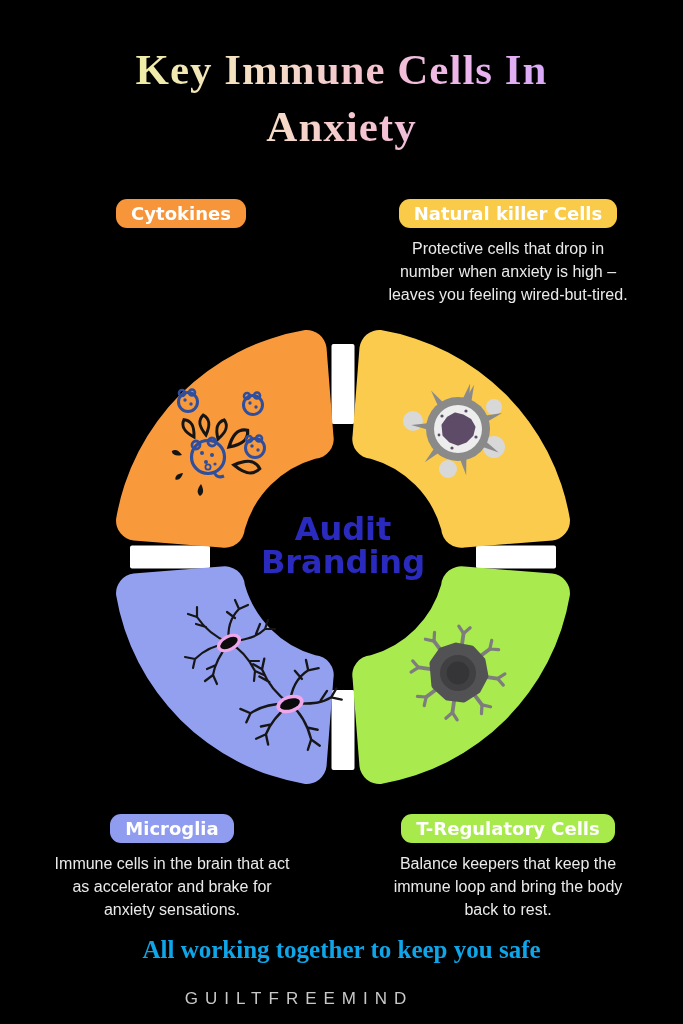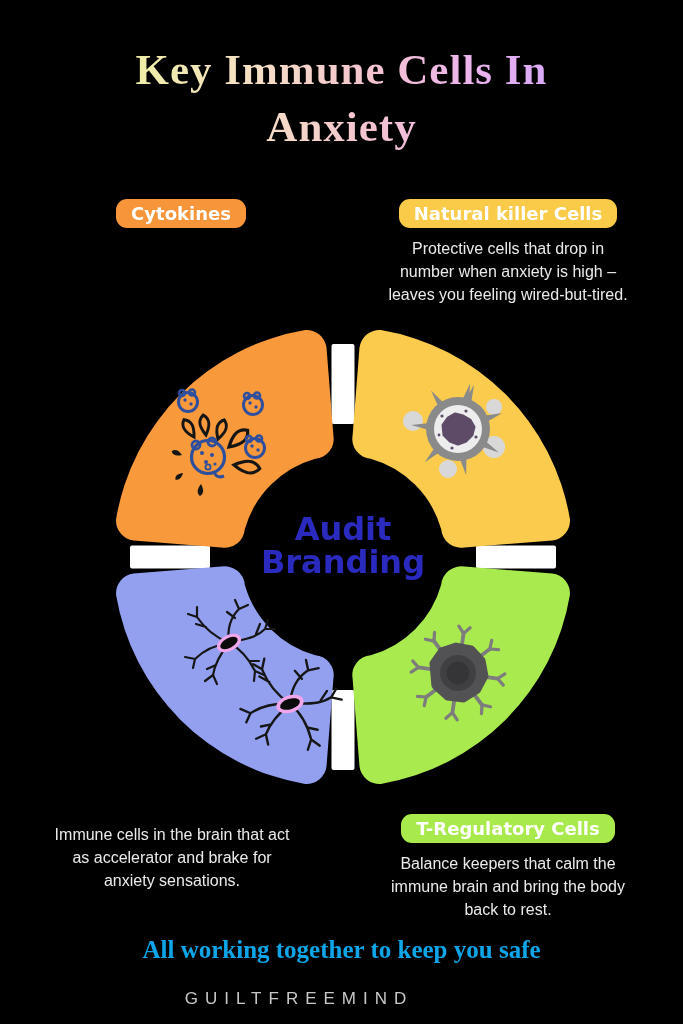--- a/index.html
+++ b/index.html
@@ -188,22 +188,23 @@
     <circle r="12" fill="#353537"></circle>
   </g>
 </svg>
 
 <div class="center-label" style="color: rgb(43, 42, 190);">
   <div>Audit</div>
   <div>Branding</div>
 </div>
 
 <div class="section" id="sec-microglia">
+  <span class="badge" style="background: rgb(143, 156, 239);">Microglia</span>
   <div class="desc">Immune cells in the brain that act as accelerator and brake for anxiety sensations.</div>
 </div>
 
 <div class="section" id="sec-treg">
   <span class="badge" style="background: rgb(168, 234, 76);">T-Regulatory Cells</span>
-  <div class="desc">Balance keepers that calm the immune brain and bring the body back to rest.</div>
+  <div class="desc">Balance keepers that keep the immune loop and bring the body back to rest.</div>
 </div>
 
 <div class="tagline">All working together to keep you safe</div>
 <div class="brand">GUILTFREEMIND</div>
 
 </body></html>

